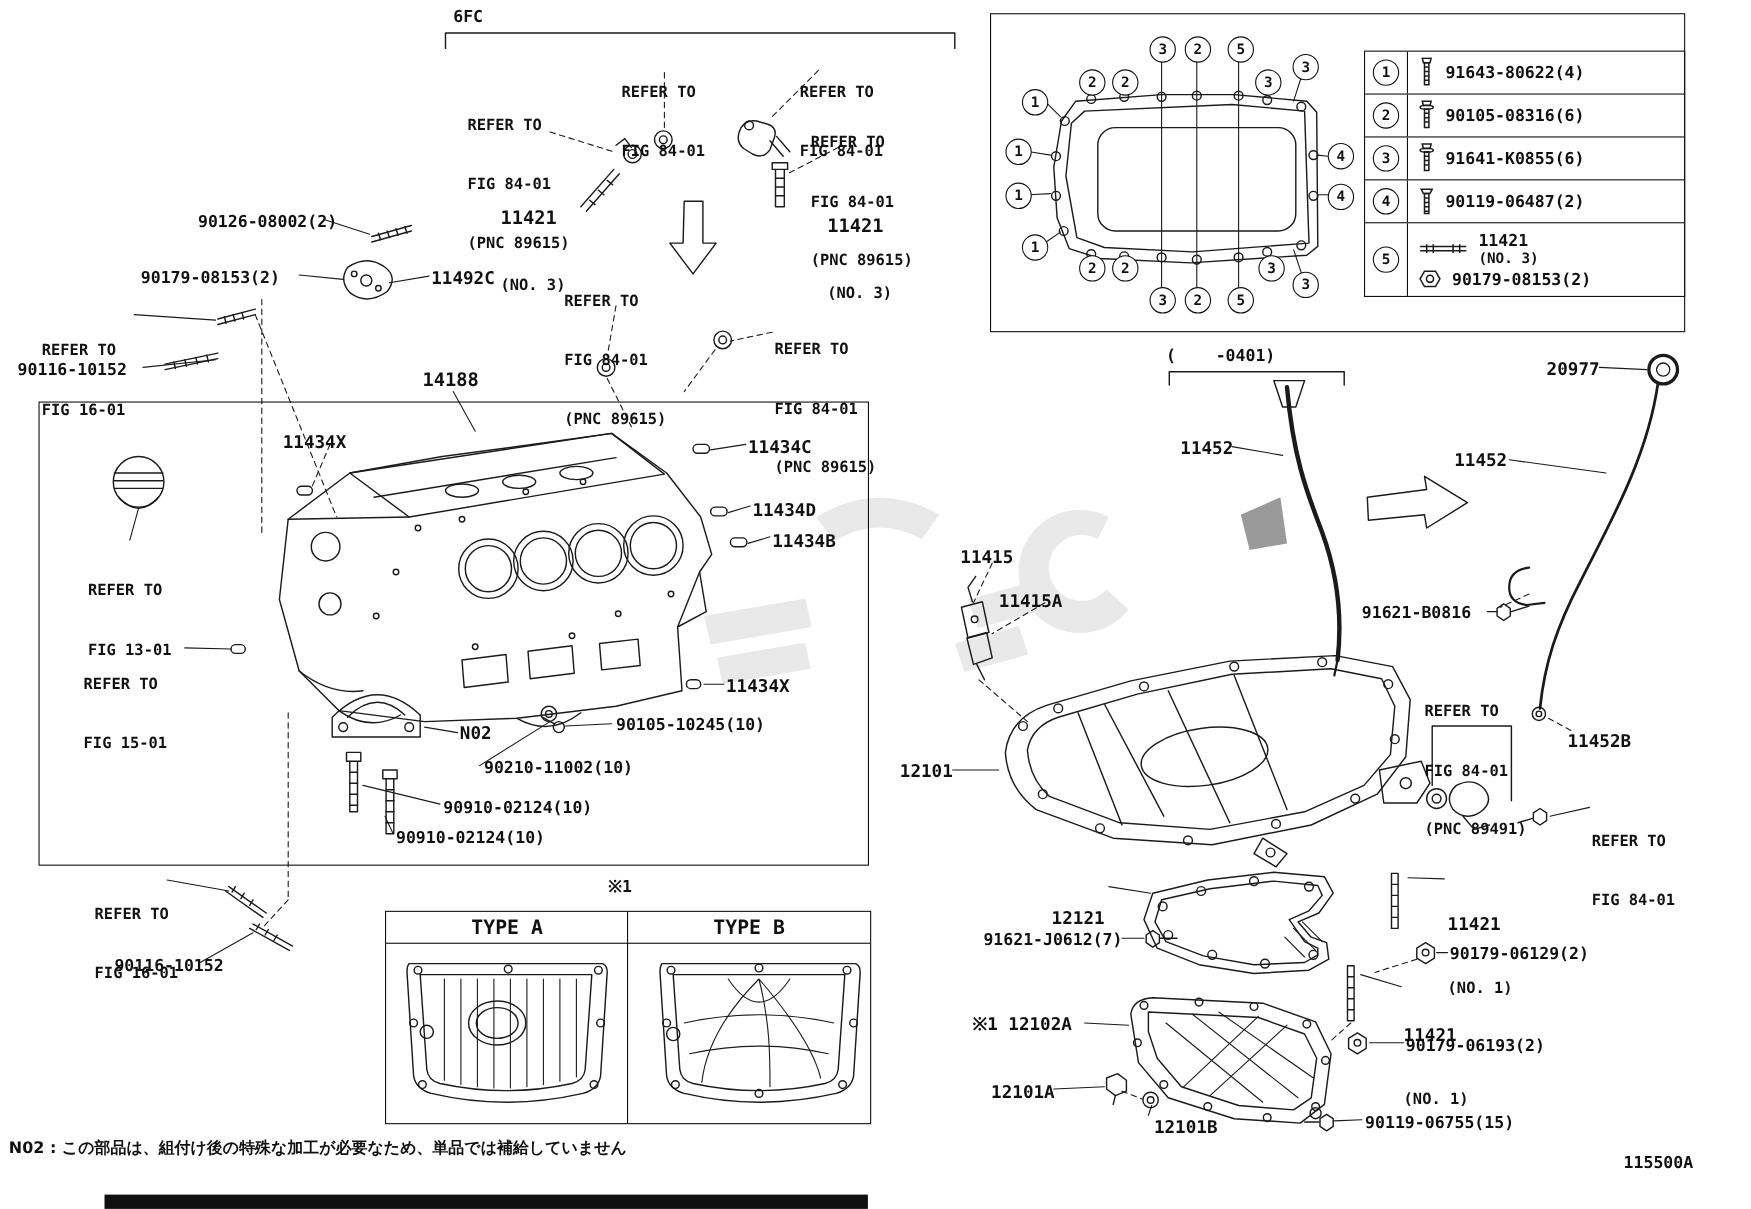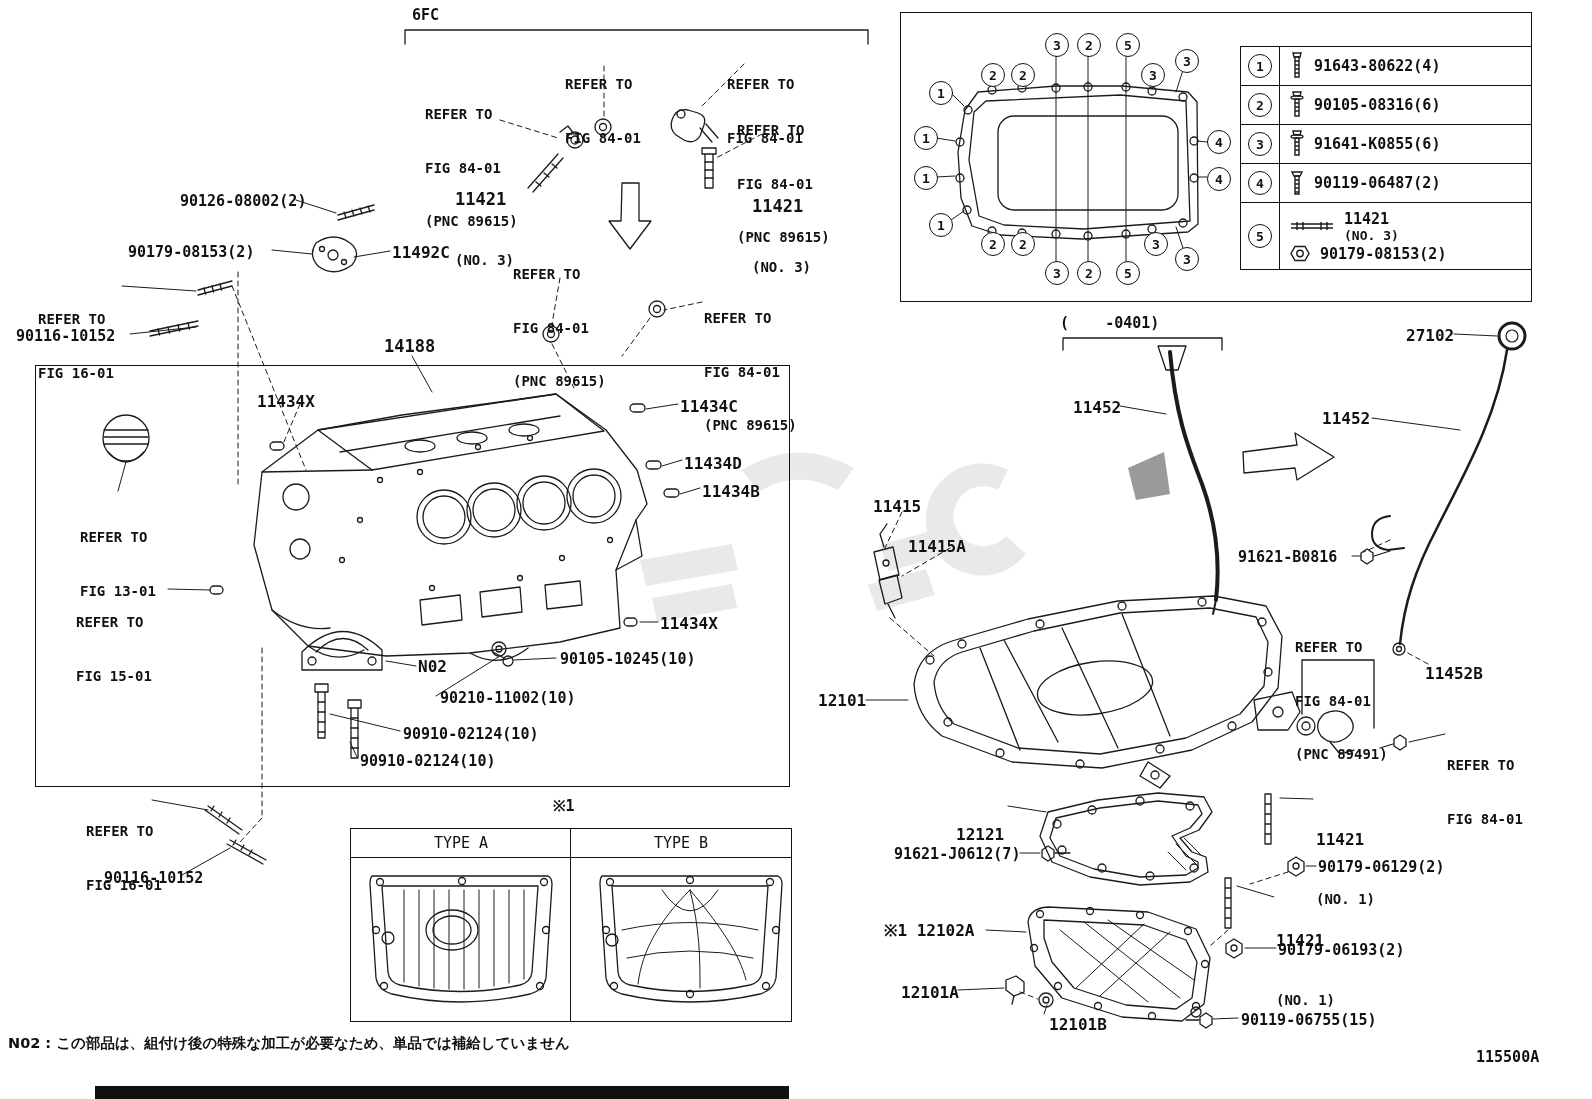--- a/index.html
+++ b/index.html
@@ -23,21 +23,21 @@
   .leg-num{width:38px;align-self:stretch;border-right:1.6px solid #111;display:flex;
            align-items:center;justify-content:center;}
   .leg-body{flex:1;display:flex;align-items:center;gap:10px;padding-left:10px;}
   .leg-part{font-size:15px;font-weight:bold;white-space:pre;}
   .leg-sub{font-size:13px;font-weight:bold;}
   .leg-body5{flex:1;display:flex;flex-direction:column;justify-content:center;gap:2px;padding-left:10px;}
   .leg5-line{display:flex;align-items:center;gap:10px;}
   
   .type-table{position:absolute;left:350px;top:828px;width:440px;height:192px;border:1.6px solid #111;z-index:2;}
   .type-header{display:flex;height:28px;border-bottom:1.6px solid #111;}
-  .type-cell{flex:1;display:flex;align-items:center;justify-content:center;font-size:15px;font-weight:normal;}
+  .type-cell{flex:1;display:flex;align-items:center;justify-content:center;font-size:18px;font-weight:bold;}
   .type-divider{position:absolute;left:219px;top:0;bottom:0;border-left:1.6px solid #111;}
   .notes{position:absolute;left:8px;z-index:4;font-weight:bold;
          font-family:"DejaVu Sans","Liberation Sans",sans-serif;font-size:14.5px;white-space:pre;}
   .bar{position:absolute;left:95px;top:1086px;width:694px;height:13px;background:#101010;z-index:4;}
   .ic{flex:none;}
 </style>
 </head>
 <body>
 
 <div id="page">
@@ -595,21 +595,21 @@
 <div class="L s15" style="left:360px;top:752px">90910-02124(10)</div>
 
 <div class="L ref" style="left:86px;top:787px">
   <div>REFER TO</div>
   <div>FIG 16-01</div>
 </div>
 <div class="L s15" style="left:104px;top:869px">90116-10152</div>
 <div class="L s15" style="left:553px;top:797px">※1</div>
 
 <div class="L s15" style="left:1060px;top:314px">(    -0401)</div>
-<div class="L s16" style="left:1406px;top:326px">27102</div>
+<div class="L s16" style="left:1406px;top:326px">20977</div>
 <div class="L s16" style="left:1073px;top:398px">11452</div>
 <div class="L s16" style="left:1322px;top:409px">11452</div>
 <div class="L s15" style="left:1238px;top:548px">91621-B0816</div>
 <div class="L s16" style="left:873px;top:497px">11415</div>
 <div class="L s16" style="left:908px;top:537px">11415A</div>
 
 <div class="L ref" style="left:1295px;top:603px">
   <div>REFER TO</div>
   <div>FIG 84-01</div>
   <div>(PNC 89491)</div>

